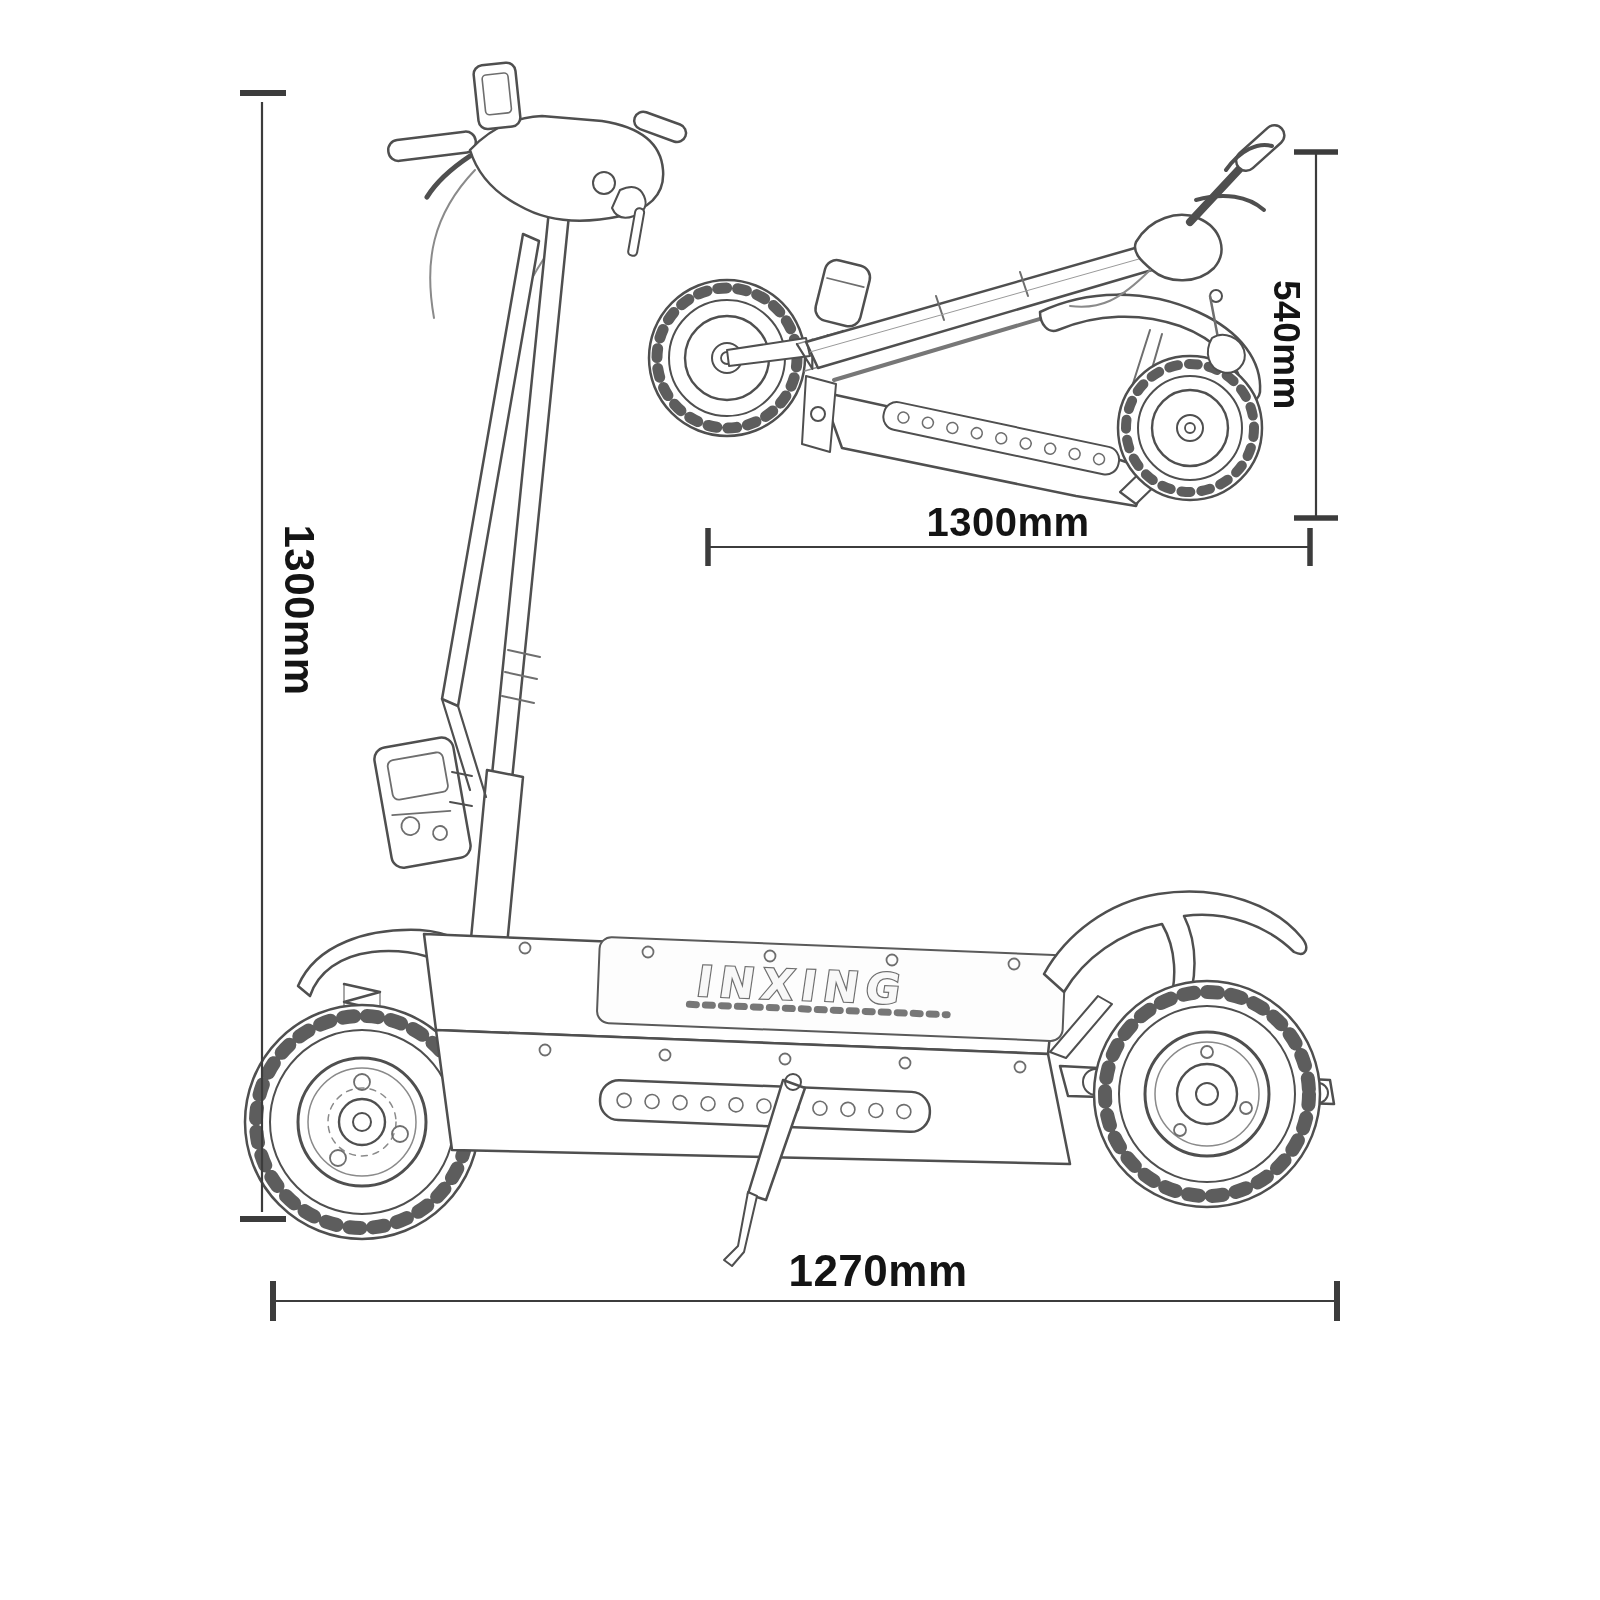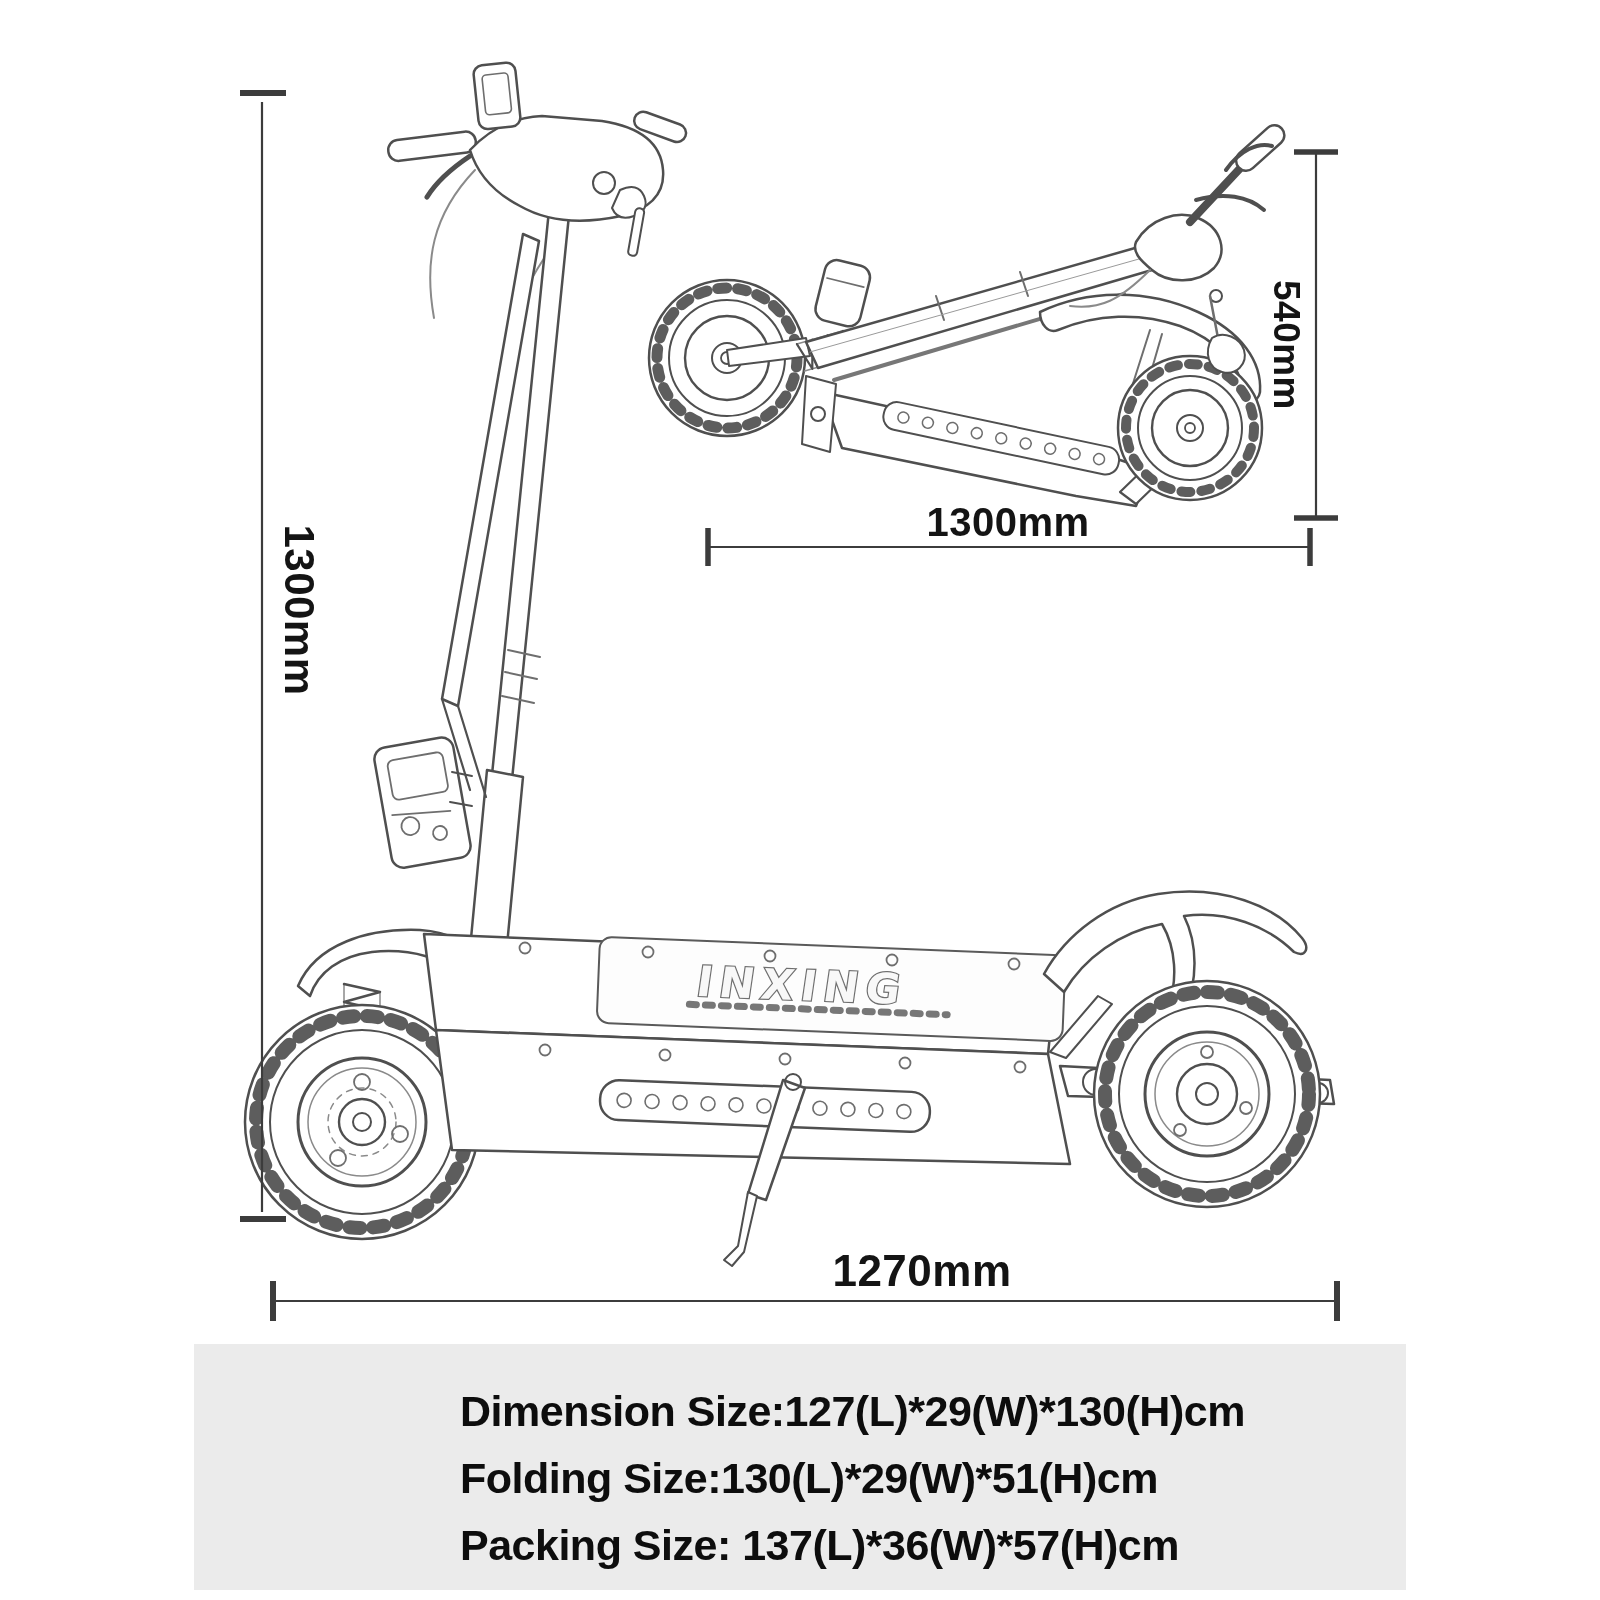--- a/index.html
+++ b/index.html
@@ -254,25 +254,20 @@
       <g>
         <path d="M708,547 L1310,547" stroke-width="2.2"></path>
         <path d="M708,528 L708,566" stroke-width="5.5"></path>
         <path d="M1310,528 L1310,566" stroke-width="5.5"></path>
       </g>
     </g>
   </svg>
 
   <div class="dim-label vert label-h-main" style="left:299px;top:610px;">1300mm</div>
 
-  <div class="dim-label label-l-main" style="left:922px;top:1271px;">1270mm</div>
+  <div class="dim-label label-l-main" style="left:878px;top:1271px;">1270mm</div>
 
   <div class="dim-label vert label-h-fold" style="left:1286px;top:345px;">540mm</div>
 
   <div class="dim-label label-l-fold" style="left:1008px;top:522px;">1300mm</div>
 
-  <div class="spec-panel">
-    <div class="spec-line">Dimension Size:127(L)*29(W)*130(H)cm</div>
-    <div class="spec-line">Folding Size:130(L)*29(W)*51(H)cm</div>
-    <div class="spec-line">Packing Size: 137(L)*36(W)*57(H)cm</div>
-  </div>
 
 </div>
 
 </body></html>

